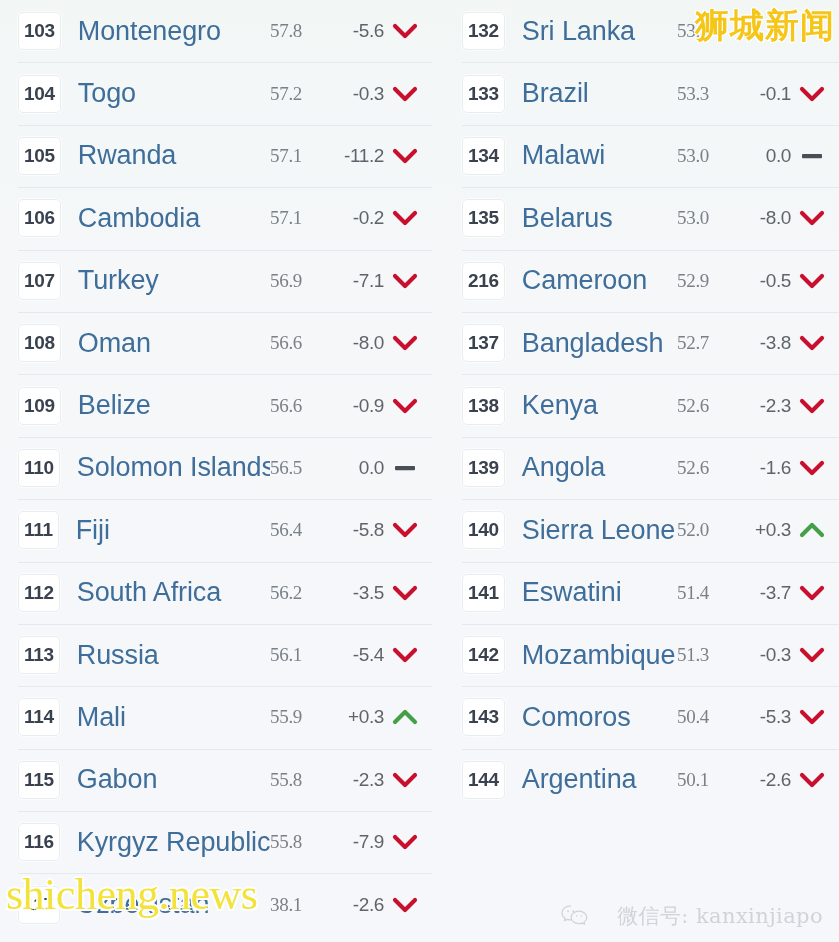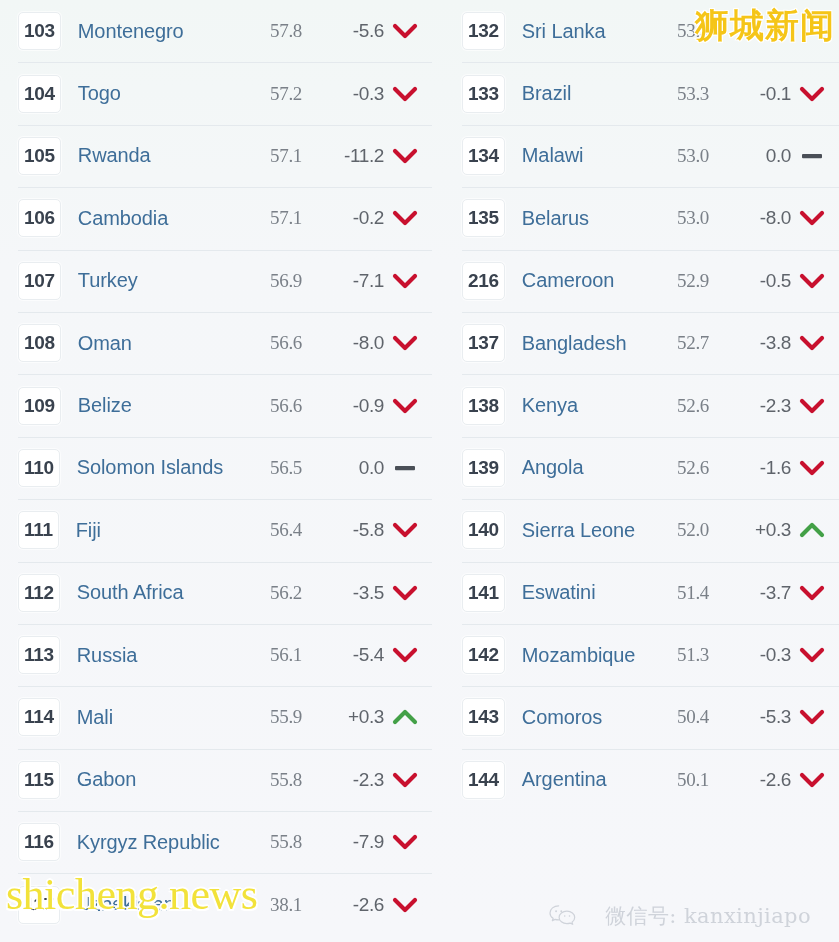--- a/index.html
+++ b/index.html
@@ -72,21 +72,21 @@
     font-size: 19px;
     font-weight: bold;
     color: #39424e;
     letter-spacing: -0.3px;
     box-shadow: 0 0 0 1px rgba(255,255,255,0.6);
   }
 
   .country-name {
     flex: 1 1 auto;
     padding-left: 17px;
-    font-size: 20px;
+    font-size: 27px;
     color: #3e6e99;
     white-space: nowrap;
     overflow: hidden;
     letter-spacing: -0.1px;
   }
 
   .score {
     flex: 0 0 auto;
     font-size: 19px;
     color: #7a8088;
@@ -146,21 +146,21 @@
     font-weight: normal;
     letter-spacing: -0.5px;
     text-shadow:
       1.5px 1.5px 0 #ffffff, -1.5px 1.5px 0 #ffffff,
       1.5px -1.5px 0 #ffffff, -1.5px -1.5px 0 #ffffff,
       0 2px 0 #ffffff, 0 -2px 0 #ffffff;
   }
 
   .wechat-credit {
     position: absolute;
-    right: 28px;
+    right: 16px;
     bottom: 12px;
     display: flex;
     align-items: center;
     gap: 27px;
     pointer-events: none;
   }
   .wechat-credit .wechat-label {
     font-size: 21px;
     color: #cfd3da;
     font-family: "DejaVu Serif", serif;

